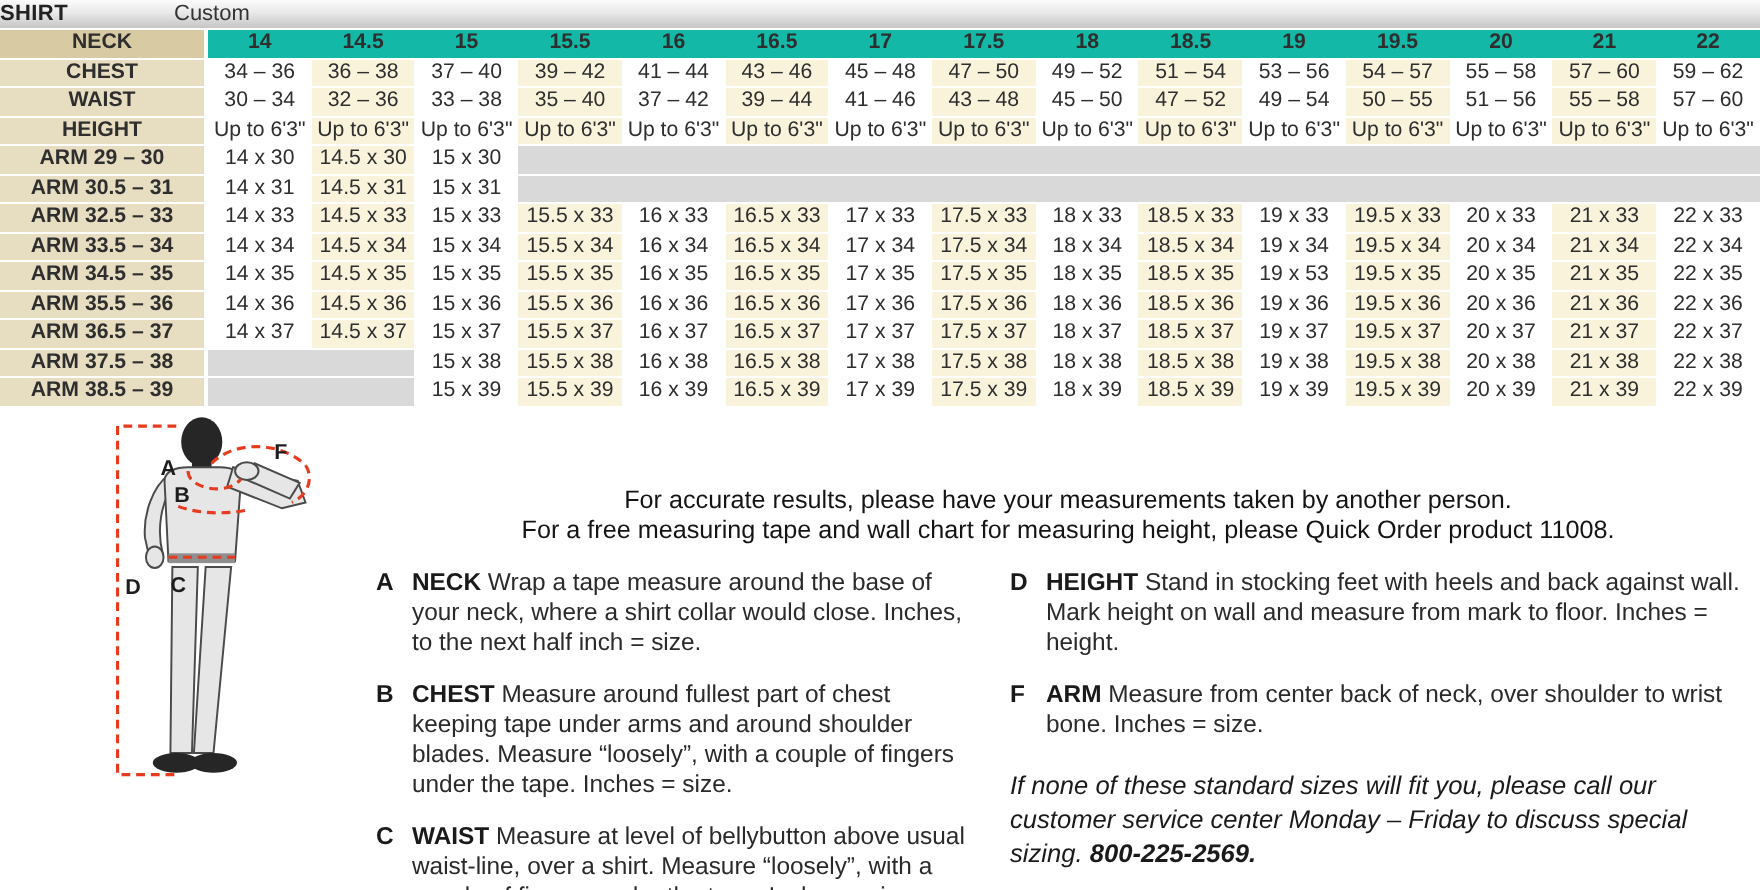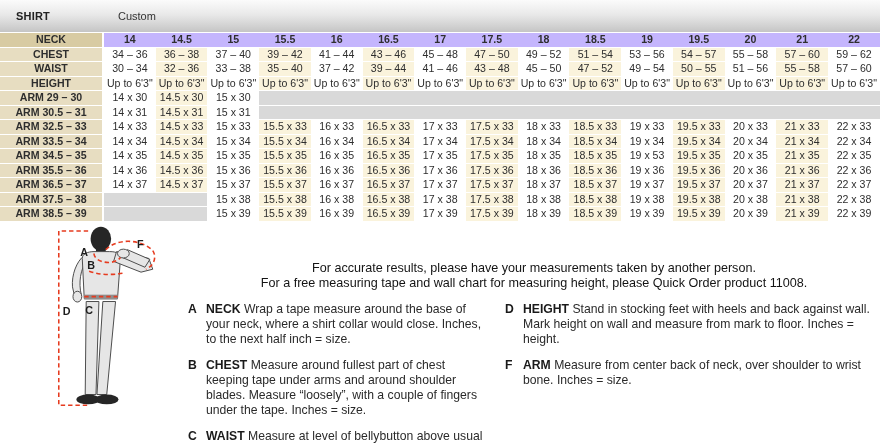--- a/index.html
+++ b/index.html
@@ -8,25 +8,25 @@
     width: 880px; height: 445px;
     background: #ffffff;
     font-family: "Liberation Sans", sans-serif;
     color: #2a2a2a;
     overflow: hidden;
   }
   .page { width: 880px; height: 445px; position: relative; }
 
   
   .title-bar {
-    height: 33px; width: 880px;
+    height: 15px; width: 880px;
     background: linear-gradient(180deg, #fbfbfb 0%, #e9e9e9 45%, #c5c5c5 100%);
     border-bottom: 1px solid #ffffff;
-    display: flex; align-items: center; gap: 24px;
-    padding-left: 16px;
+    display: flex; align-items: center; gap: 9px;
+    padding-left: 0;
     font-size: 11px; line-height: 11px;
   }
   .title-bar .t-main { font-weight: 700; color: #222; letter-spacing: 0.2px; }
   .title-bar .t-sub  { font-weight: 400; color: #333; margin-left: 44px; }
 
   
   table.chart {
     width: 880px; table-layout: fixed;
     border-collapse: separate; border-spacing: 0;
   }
@@ -39,21 +39,21 @@
     color: #2e2e2e;
   }
   td.lbl {
     width: 104px;
     text-align: left; padding-left: 6px;
     font-weight: 700;
     background: #e7ddc1;
     border-right: 2px solid #ffffff;
     color: #262626;
   }
-  tr.neck td { background: #c4b5fd; font-weight: 700; }
+  tr.neck td { background: #14b8a6; font-weight: 700; }
   tr.neck td.lbl { background: #d8cba3; }
   td.even  { background: #ffffff; }
   td.odd   { background: #faf3dc; }
   td.empty { background: #d9d9d9; }
 
   
   .bottom { position: relative; height: 213px; width: 880px; }
   svg.figure { position: absolute; left: 2px; top: 2px; width: 186px; height: 204px; }
   svg.figure text { font-family: "Liberation Sans", sans-serif; font-size: 11px; font-weight: 700; fill: #1d1d1d; }
   .red-dash { fill: none; stroke: #e63b1f; stroke-width: 1.6; stroke-dasharray: 4.5 3; }
@@ -373,18 +373,19 @@
         <div class="col-left" id="col-left">
             <div class="def"><span class="letter">A</span><span class="term">NECK </span><span>Wrap a tape measure around the base of your neck, where a shirt collar would close. Inches, to the next half inch = size.</span></div>
             <div class="def"><span class="letter">B</span><span class="term">CHEST </span><span>Measure around fullest part of chest keeping tape under arms and around shoulder blades. Measure “loosely”, with a couple of fingers under the tape. Inches = size.</span></div>
             <div class="def"><span class="letter">C</span><span class="term">WAIST </span><span>Measure at level of bellybutton above usual waist-line, over a shirt. Measure “loosely”, with a couple of fingers under the tape. Inches = size.</span></div>
           </div>
         <div class="col-right">
           <div id="col-right-defs">
               <div class="def"><span class="letter">D</span><span class="term">HEIGHT </span><span>Stand in stocking feet with heels and back against wall. Mark height on wall and measure from mark to floor. Inches = height.</span></div>
               <div class="def"><span class="letter">F</span><span class="term">ARM </span><span>Measure from center back of neck, over shoulder to wrist bone. Inches = size.</span></div>
             </div>
+          <p class="note"><span>If none of these standard sizes will fit you, please call our customer service center Monday – Friday to discuss special sizing.</span> <b>800-225-2569.</b></p>
         </div>
       </div>
     </div>
 
   </div>
 </div>
 
 </body></html>

